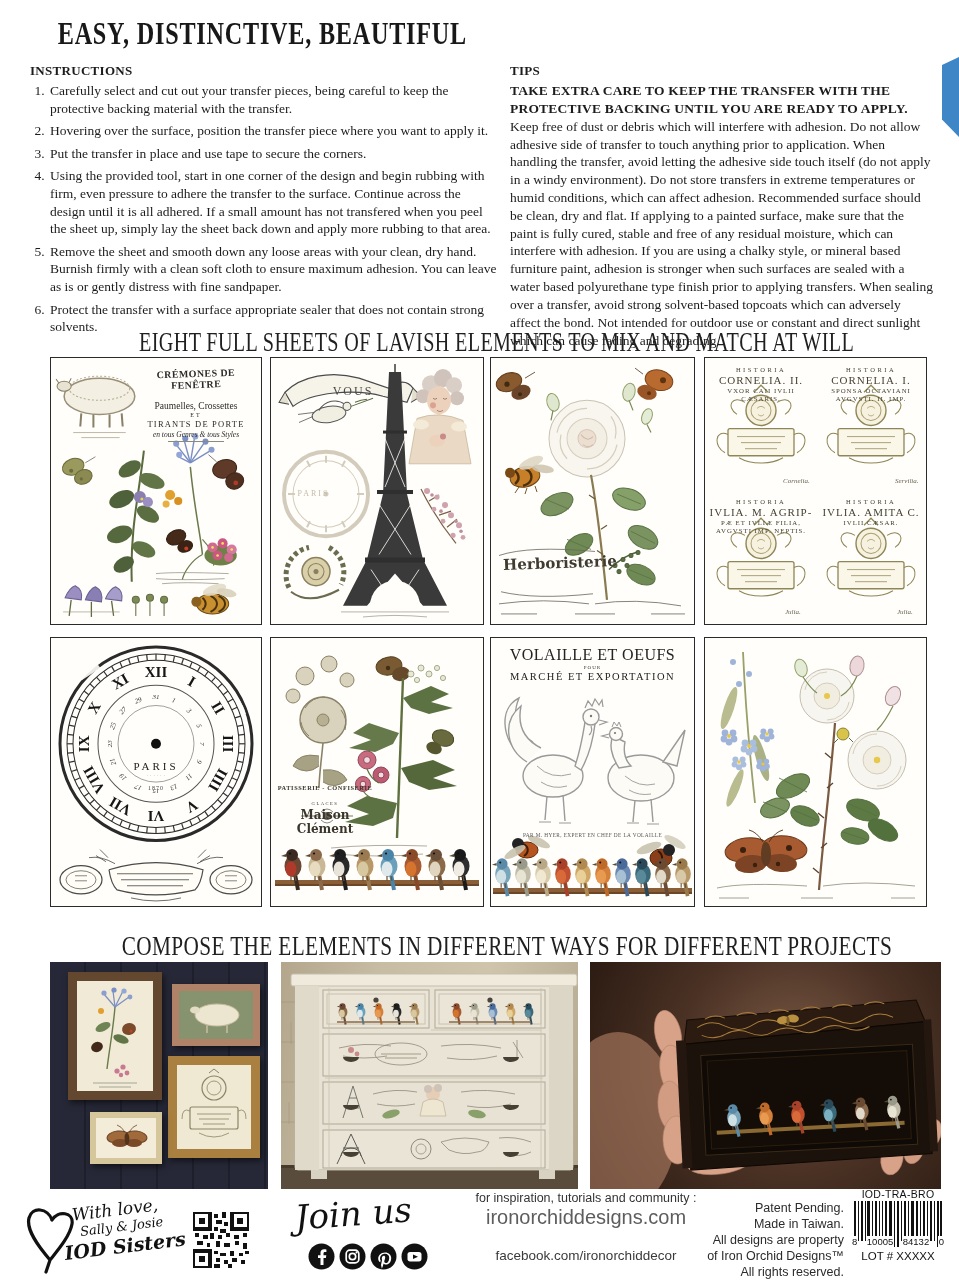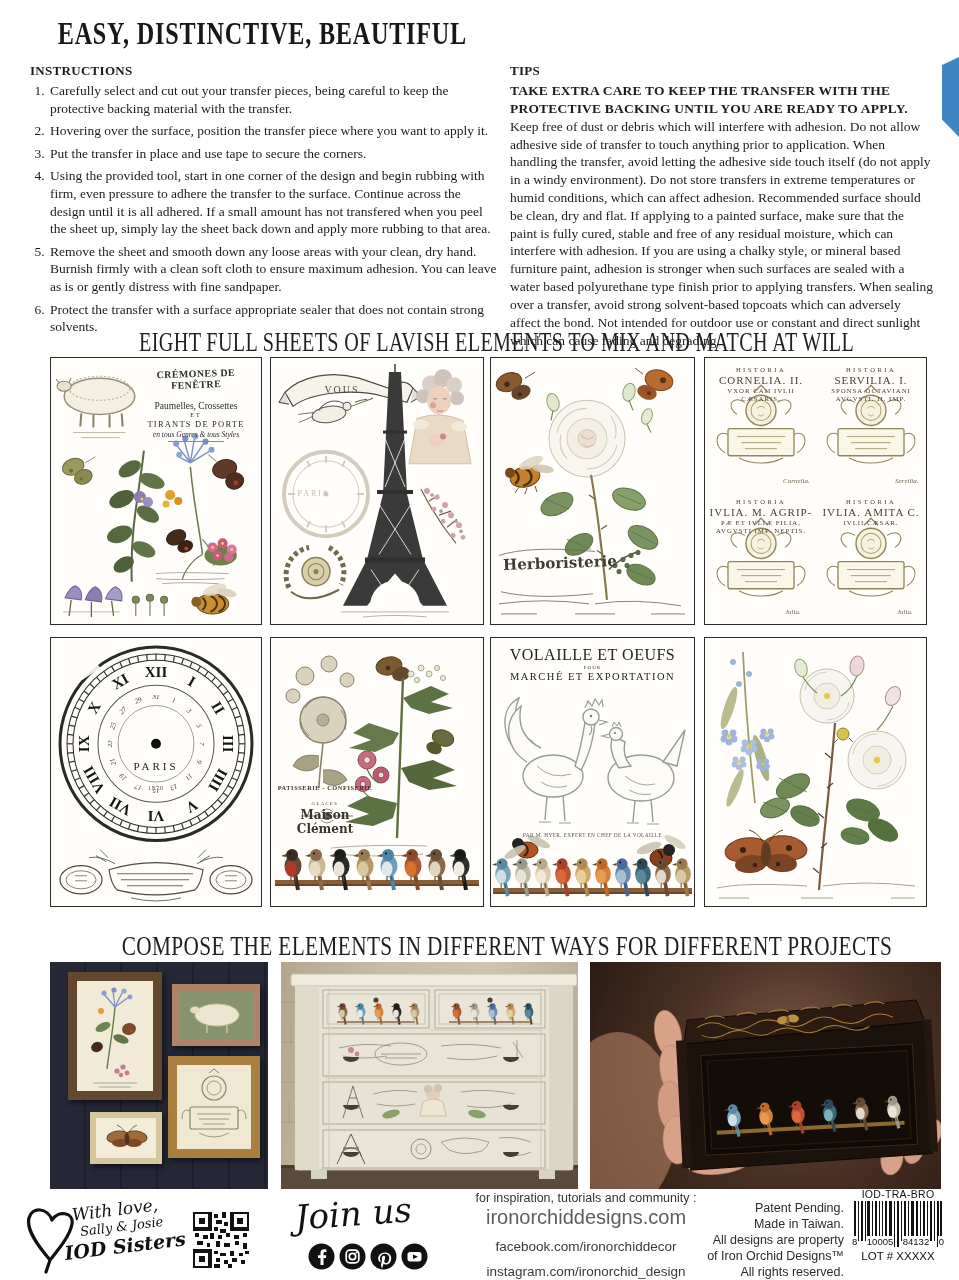--- a/index.html
+++ b/index.html
@@ -89,21 +89,21 @@
   .sig-text .s2{font-size:13px;margin-top:2px;margin-left:6px}
   .sig-text .s3{font-size:19px;margin-top:4px;margin-left:-12px;font-weight:bold}
   .qr{left:193px;top:1212px;width:56px;height:56px}
   .joinus{left:295px;top:1192px;width:160px;height:50px;font-family:"DejaVu Serif",serif;
           font-style:italic;font-size:34px;transform:rotate(-4deg);color:#111}
   .social-row{left:308px;top:1243px;display:flex;gap:4px}
   .community{left:458px;top:1191px;width:256px;text-align:center;color:#2e2e2e;
              font-family:"Liberation Sans",sans-serif}
   .community .intro{font-size:12.5px;color:#333}
   .community .url-big{font-size:20px;color:#5d5d5d;margin-top:1px}
-  .community .lnk{font-size:13.5px;color:#3a3a3a;margin-top:10px}
+  .community .lnk{font-size:13.5px;color:#3a3a3a;margin-top:19px}
   .legal{left:692px;top:1200px;width:152px;text-align:right;font-size:12.5px;line-height:1.28;
          color:#2b2b2b;font-family:"Liberation Sans",sans-serif}
   .barcode{left:851px;top:1188px;width:94px;text-align:center;font-family:"Liberation Sans",sans-serif;color:#111}
   .barcode .sku{font-size:10.5px;letter-spacing:.3px}
   .bars{position:relative;width:88px;height:46px;margin:1px auto 0}
   .bars svg{width:100%;height:100%}
   .bar-digits{position:relative;margin-top:-11px;font-size:9.5px;display:flex;justify-content:space-between;
               align-items:flex-end;padding:0 0px}
   .bar-digits span{background:#fff;padding:0 1px}
   .lot{font-size:11.5px;margin-top:3px}
@@ -359,21 +359,21 @@
 
       <g fill="none" stroke="#6b6b4f">
         <path d="M18,228 A28,28 0 0 1 38,188" stroke-width="5" stroke-dasharray="4,3"></path>
         <path d="M58,188 A28,28 0 0 1 70,225" stroke-width="5" stroke-dasharray="4,3"></path>
         <path d="M20,232 q18,14 48,-2" stroke-width="2"></path>
         <circle cx="45" cy="212" r="14" fill="#d9cfa8" stroke="#8a7f5f" stroke-width="1.5"></circle>
         <circle cx="45" cy="212" r="8" fill="none" stroke="#8a7f5f"></circle>
         <circle cx="45" cy="212" r="2.5" fill="#8a7f5f" stroke="none"></circle>
       </g>
     </svg>
-    <div class="ptxt" style="left:31px;top:26px;width:80px;font-size:10px;letter-spacing:2px;color:#4a4a4a">VOUS</div>
+    <div class="ptxt" style="left:42px;top:26px;width:80px;font-size:12px;letter-spacing:2px;color:#4a4a4a">VOUS</div>
     <div class="ptxt pclock-faint">PARIS</div>
   </div>
 
   <div class="panel p3">
     <svg viewBox="0 0 203 264" preserveAspectRatio="none">
       <g>
         <ellipse cx="18" cy="24" rx="13" ry="9" fill="#8a5a2f" stroke="#5f3a1c" transform="rotate(-18 18 24)"></ellipse>
         <ellipse cx="30" cy="34" rx="10" ry="7" fill="#6b452a" transform="rotate(-22 30 34)"></ellipse>
         <circle cx="16" cy="26" r="2.6" fill="#3f2a14"></circle>
           <circle cx="29" cy="36" r="2" fill="#3f2a14"></circle>
@@ -461,21 +461,21 @@
       <use href="#crest" x="0" y="0" transform="translate(166 214)"></use>
     </svg>
     <div class="plate" style="left:4px;top:8px">
       <div class="h1">HISTORIA</div>
       <div class="h2">CORNELIA. II.</div>
       <div class="h3">VXOR CAII IVLII</div>
       <div class="h3">CÆSARIS.</div>
     </div>
     <div class="plate" style="left:114px;top:8px">
       <div class="h1">HISTORIA</div>
-      <div class="h2">SERVILIA. I.</div>
+      <div class="h2">CORNELIA. I.</div>
       <div class="h3">SPONSA OCTAVIANI</div>
       <div class="h3">AVGVSTI. II. IMP.</div>
     </div>
     <div class="plate" style="left:4px;top:140px">
       <div class="h1">HISTORIA</div>
       <div class="h2">IVLIA. M. AGRIP-</div>
       <div class="h3">PÆ ET IVLIÆ FILIA,</div>
       <div class="h3">AVGVSTI IMP. NEPTIS.</div>
     </div>
     <div class="plate" style="left:114px;top:140px">

